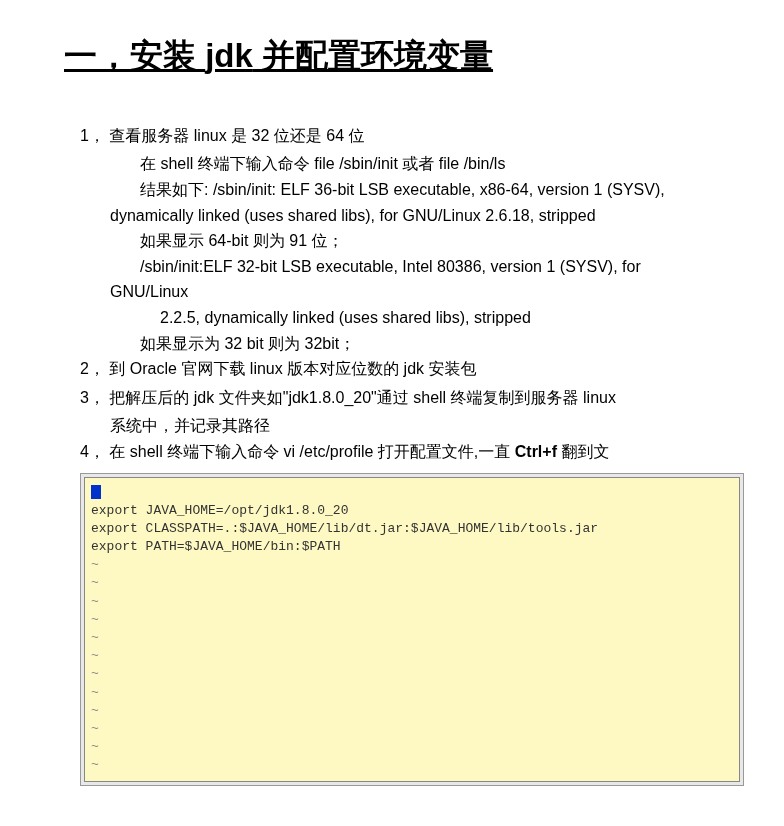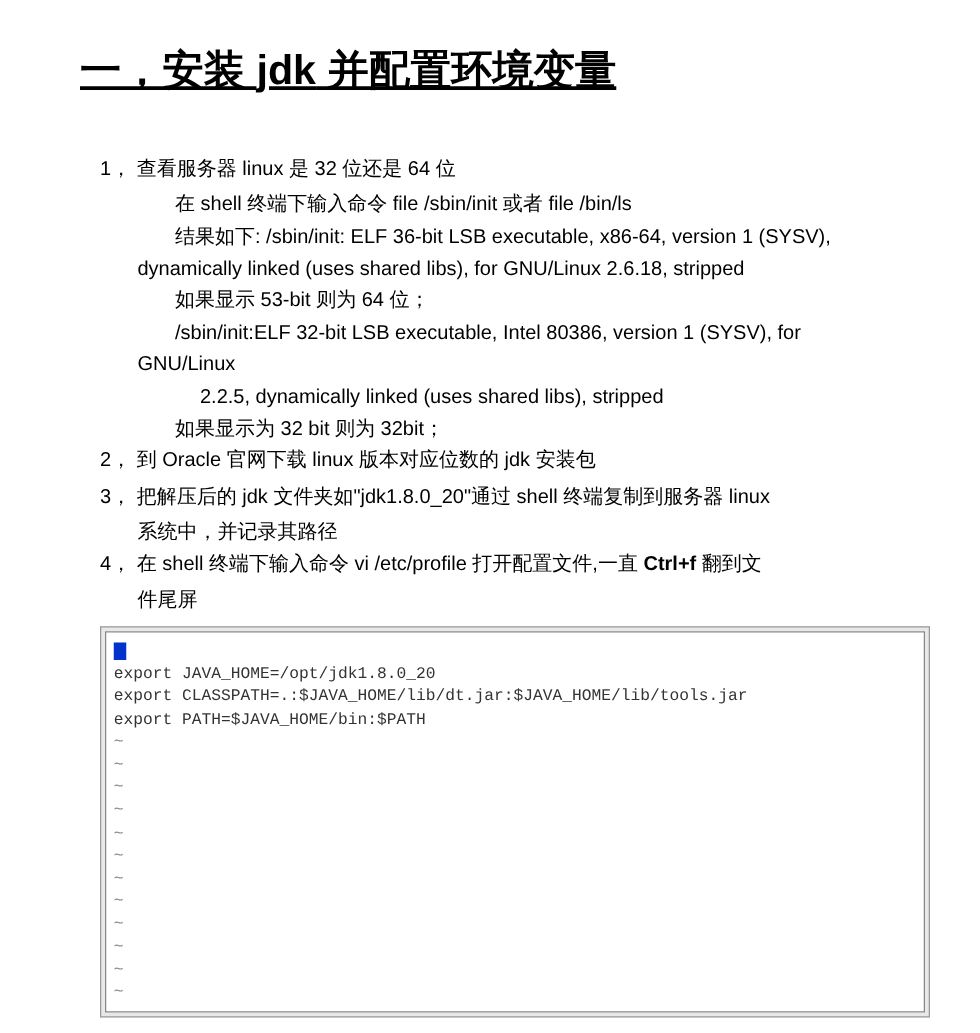--- a/index.html
+++ b/index.html
@@ -44,21 +44,21 @@
       font-weight: bold;
     }
     .terminal-container {
       margin-top: 8px;
       margin-left: 40px;
       border: 1px solid #999;
       background: #e8e8e8;
       padding: 3px;
     }
     .terminal-inner {
-      background: #ffffff;
+      background: #fef9c3;
       border: 1px solid #888;
       padding: 6px;
       font-family: "Courier New", monospace;
       font-size: 13px;
       line-height: 1.4;
       position: relative;
       min-height: 290px;
     }
     .cursor-block {
       display: inline-block;
@@ -84,42 +84,41 @@
 
 <div class="content">
 
   <div class="item">
     <span>1，</span>
     <span>查看服务器 linux 是 32 位还是 64 位</span>
   </div>
   <div class="sub-line">在 shell 终端下输入命令 file /sbin/init  或者  file /bin/ls</div>
   <div class="sub-line">结果如下: /sbin/init: ELF 36-bit LSB executable, x86-64, version 1 (SYSV),</div>
   <div class="continued">dynamically linked (uses shared libs), for GNU/Linux 2.6.18, stripped</div>
-  <div class="sub-line">如果显示  53-bit  则为 64 位；</div>
+  <div class="sub-line">如果显示  64-bit  则为 91 位；</div>
   <div class="sub-line">/sbin/init:ELF  32-bit  LSB  executable,  Intel  80386,  version  1  (SYSV),  for</div>
   <div class="continued">GNU/Linux</div>
   <div class="sub-line" style="padding-left:80px">2.2.5, dynamically linked (uses shared libs), stripped</div>
   <div class="sub-line">如果显示为 32 bit  则为 32bit；</div>
 
   <div class="item">
     <span>2，</span>
     <span>到 Oracle 官网下载 linux 版本对应位数的 jdk 安装包</span>
   </div>
 
   <div class="item">
     <span>3，</span>
     <span>把解压后的 jdk 文件夹如"jdk1.8.0_20"通过 shell 终端复制到服务器 linux</span>
   </div>
   <div class="continued">系统中，并记录其路径</div>
 
   <div class="item">
     <span>4，</span>
     <span>在 shell 终端下输入命令 vi /etc/profile 打开配置文件,一直 <span class="ctrlf-bold">Ctrl+f</span> 翻到文</span>
   </div>
-  <div class="continued">件尾屏</div>
 
 
 </div>
 
 <div class="terminal-container">
   <div class="terminal-inner">
     <div><span class="cursor-block"></span></div>
     <div class="terminal-line">export JAVA_HOME=/opt/jdk1.8.0_20</div>
     <div class="terminal-line">export CLASSPATH=.:$JAVA_HOME/lib/dt.jar:$JAVA_HOME/lib/tools.jar</div>
     <div class="terminal-line">export PATH=$JAVA_HOME/bin:$PATH</div>

